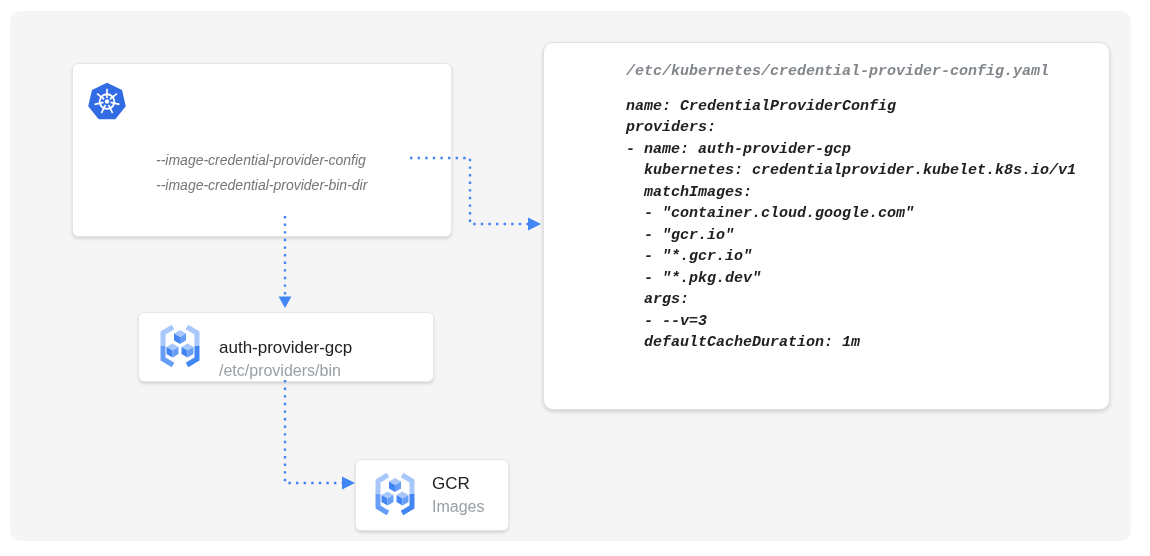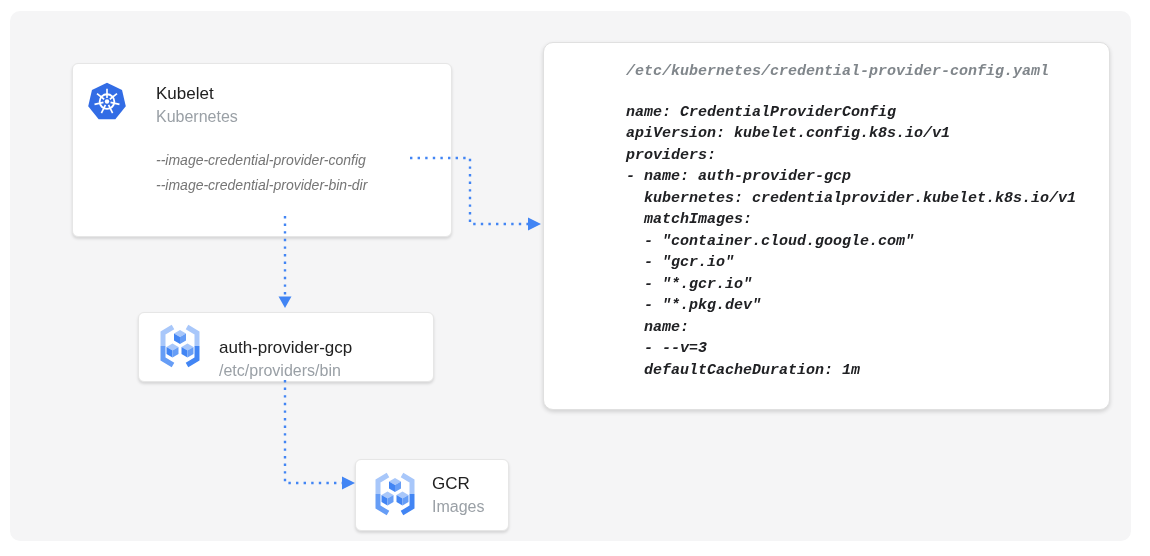--- a/index.html
+++ b/index.html
@@ -22,21 +22,21 @@
   .head-gcr{position:absolute;left:76px;top:12px;}
   .node-title{font-size:17px;line-height:24px;color:#212121;}
   .node-subtitle{font-size:16px;line-height:22px;color:#9aa0a6;}
   .flags{position:absolute;left:83px;top:84px;font-size:14px;line-height:25px;color:#757575;font-style:italic;}
   .code-panel{position:absolute;left:543px;top:42px;width:567px;height:368px;
               background:#ffffff;border:1px solid #e0e0e0;border-radius:10px;
               box-shadow:0 2px 4px rgba(0,0,0,0.15);box-sizing:border-box;
               padding:18px 16px 18px 82px;}
   .code{font-family:"Liberation Mono",monospace;font-style:italic;font-weight:bold;
         font-size:15px;line-height:21.5px;white-space:pre;}
-  .code-path{color:#80868b;margin-bottom:19px;}
+  .code-path{color:#80868b;margin-bottom:13px;}
   .code-line{color:#202124;}
   .arrows{position:absolute;left:0;top:0;pointer-events:none;}
 </style>
 </head>
 <body>
 
 <div class="page">
   <div class="panel"></div>
 
   <div class="card card-kubelet">
@@ -47,24 +47,20 @@
       <g stroke="#ffffff" stroke-width="1.8">
         <line x1="24" y1="19.5" x2="24" y2="9.5"></line>
         <line x1="27.1" y1="21" x2="34.9" y2="14.8"></line>
         <line x1="27.9" y1="24.4" x2="37.6" y2="26.6"></line>
         <line x1="25.7" y1="27.1" x2="30.1" y2="36.1"></line>
         <line x1="22.3" y1="27.1" x2="17.9" y2="36.1"></line>
         <line x1="20.1" y1="24.4" x2="10.4" y2="26.6"></line>
         <line x1="20.9" y1="21" x2="13.1" y2="14.8"></line>
       </g>
     </svg>
-    <div class="head-kubelet">
-      <div class="node-title">Kubelet</div>
-      <div class="node-subtitle">Kubernetes</div>
-    </div>
     <div class="flags">
       <div>--image-credential-provider-config</div>
       <div>--image-credential-provider-bin-dir</div>
     </div>
   </div>
 
   <div class="card card-auth">
     <svg class="node-icon auth-icon" width="54" height="48" viewBox="0 0 54 48">
       <g fill="none" stroke-width="5">
         <path d="M20,5 L10,11 L10,24" stroke="#a8c7fa"></path>
@@ -113,30 +109,29 @@
     <div class="head-gcr">
       <div class="node-title">GCR</div>
       <div class="node-subtitle">Images</div>
     </div>
   </div>
 
   <div class="code-panel">
     <div class="code code-path">/etc/kubernetes/credential-provider-config.yaml</div>
     <div>
         <div class="code code-line">name: CredentialProviderConfig</div>
-        <div class="code code-line">apiVersion: kubelet.config.k8s.io/v1</div>
         <div class="code code-line">providers:</div>
         <div class="code code-line">- name: auth-provider-gcp</div>
         <div class="code code-line">  kubernetes: credentialprovider.kubelet.k8s.io/v1</div>
         <div class="code code-line">  matchImages:</div>
         <div class="code code-line">  - "container.cloud.google.com"</div>
         <div class="code code-line">  - "gcr.io"</div>
         <div class="code code-line">  - "*.gcr.io"</div>
         <div class="code code-line">  - "*.pkg.dev"</div>
-        <div class="code code-line">  name:</div>
+        <div class="code code-line">  args:</div>
         <div class="code code-line">  - --v=3</div>
         <div class="code code-line">  defaultCacheDuration: 1m</div>
       </div>
   </div>
 
   <svg class="arrows" width="1150" height="556" viewBox="0 0 1150 556">
     <g fill="none" stroke="#4285f4" stroke-width="2.4" stroke-dasharray="2.4 5.2">
       <polyline points="410,158 470,158 470,224 528,224"></polyline>
       <polyline points="285,216 285,296"></polyline>
       <polyline points="285,380 285,483 342,483"></polyline>

